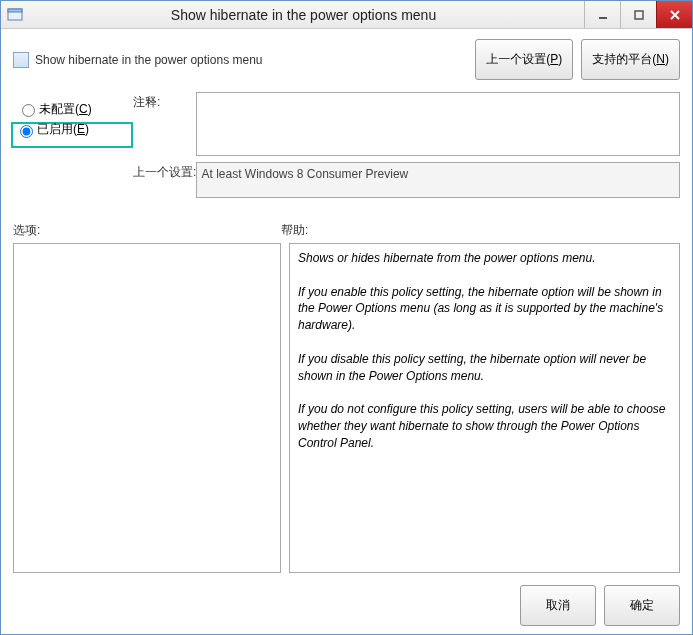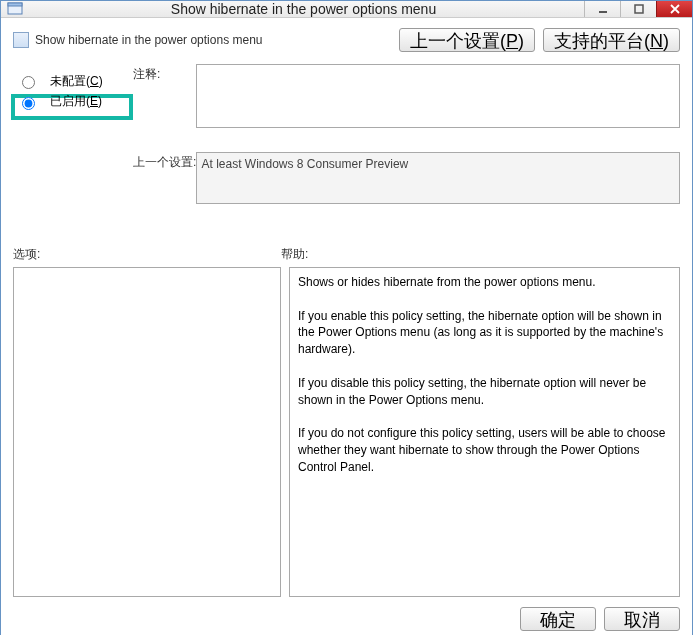--- a/index.html
+++ b/index.html
@@ -60,71 +60,71 @@
     width: 16px; height: 16px;
     margin-right: 6px;
     display: inline-block;
     border: 1px solid #87a5c9;
     background: linear-gradient(to bottom, #e8f0fb, #cfe0f4);
   }
   .header-title { font-size: 12px; color: #333; flex: 1; }
   .nav-btns { display: flex; gap: 8px; }
   .btn {
     min-width: 88px;
-    height: 24px;
+    height: 41px;
     border: 1px solid #9a9a9a;
     border-radius: 3px;
     background: linear-gradient(to bottom, #fdfdfd, #e5e5e5);
-    font-size: 18px;
+    font-size: 12px;
     cursor: pointer;
     padding: 0 10px;
     color: #000;
   }
   .u { text-decoration: underline; }
   
   .config-area {
     display: flex;
     margin-top: 4px;
   }
   .radio-col {
     width: 120px;
     padding-top: 4px;
   }
   .radio-item {
     display: flex; align-items: center;
     height: 26px;
     padding-left: 4px;
   }
   .radio-item input { margin-right: 4px; }
-  .radio-item label { cursor: pointer; margin-left: 11px; }
+  .radio-item label { cursor: pointer; }
   .highlight {
-    border: 4px solid #14b8a6;
+    border: 2px solid #14b8a6;
     padding: 2px 6px 13px 2px;
     margin-left: -2px;
   }
   .fields-col { flex: 1; }
-  .field-row { display: flex; margin-bottom: 24px; }
+  .field-row { display: flex; margin-bottom: 6px; }
   .field-label {
     width: 72px;
     text-align: left;
     padding-top: 2px;
     color: #333;
   }
   textarea.comment, textarea.supported, textarea.options, .help {
     border: 1px solid #a9a9a9;
     background: #fff;
     font-family: inherit;
     font-size: 12px;
     padding: 4px;
     resize: none;
     overflow-y: scroll;
   }
   textarea.comment { width: 100%; height: 64px; }
   textarea.supported {
-    width: 100%; height: 52px;
+    width: 100%; height: 36px;
     background: #f4f4f4;
     color: #444;
   }
   
   .labels-row {
     display: flex;
     margin-top: 18px;
     margin-bottom: 4px;
     color: #333;
   }
@@ -141,20 +141,21 @@
     background: #fff;
   }
   .help {
     flex: 1;
     height: 330px;
     overflow-y: scroll;
     line-height: 1.4;
     padding: 6px 8px;
     color: #000;
     white-space: pre-wrap;
+    font-style: italic;
   }
   
   .footer {
     display: flex;
     justify-content: flex-end;
     gap: 8px;
     padding-top: 10px;
   }
   .footer .btn { min-width: 76px; }
 </style>
@@ -243,18 +244,18 @@
       <div class="help">Shows or hides hibernate from the power options menu.
 
 If you enable this policy setting, the hibernate option will be shown in the Power Options menu (as long as it is supported by the machine's hardware).
 
 If you disable this policy setting, the hibernate option will never be shown in the Power Options menu.
 
 If you do not configure this policy setting, users will be able to choose whether they want hibernate to show through the Power Options Control Panel.</div>
     </div>
 
     <div class="footer">
+      <button class="btn">取消</button>
       <button class="btn">确定</button>
-      <button class="btn">取消</button>
     </div>
 
   </div>
 </div>
 
 </body></html>

